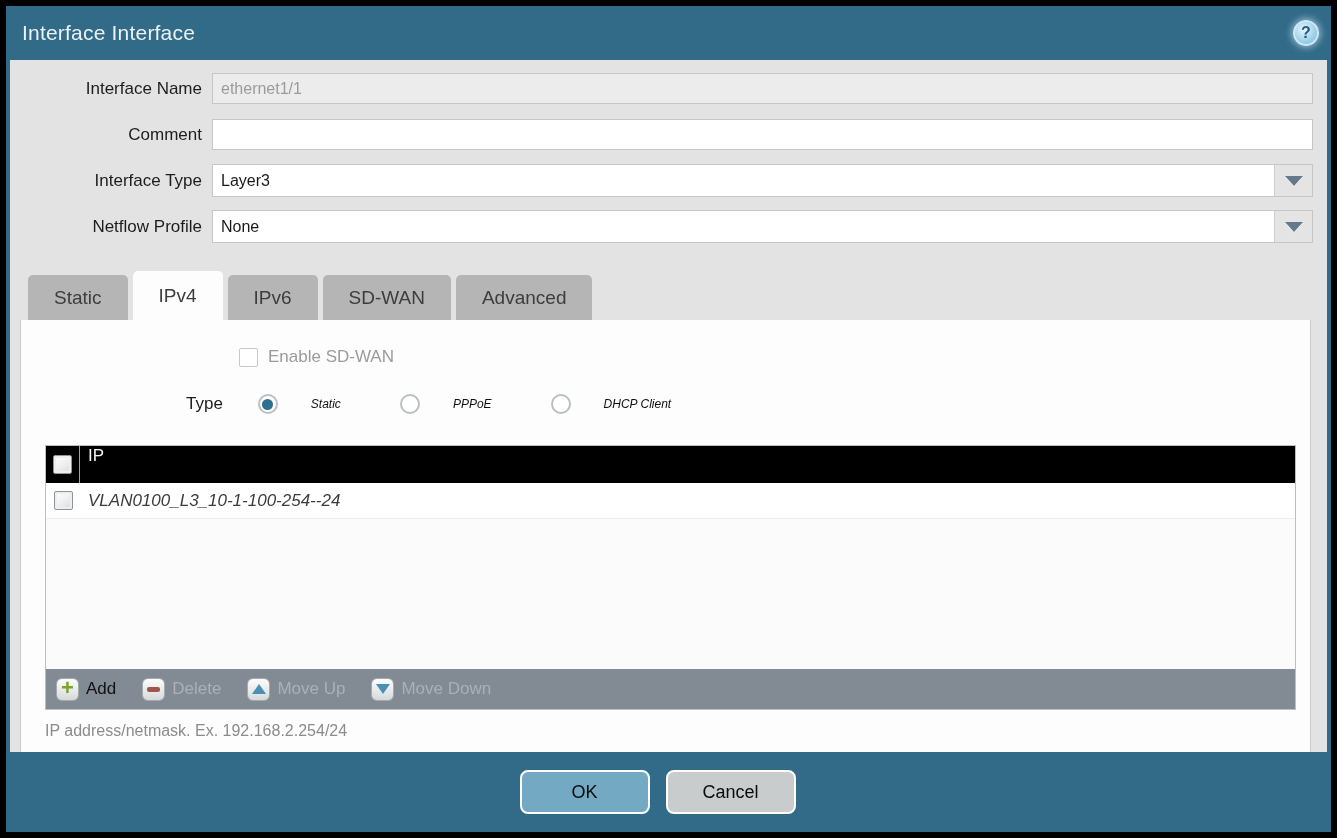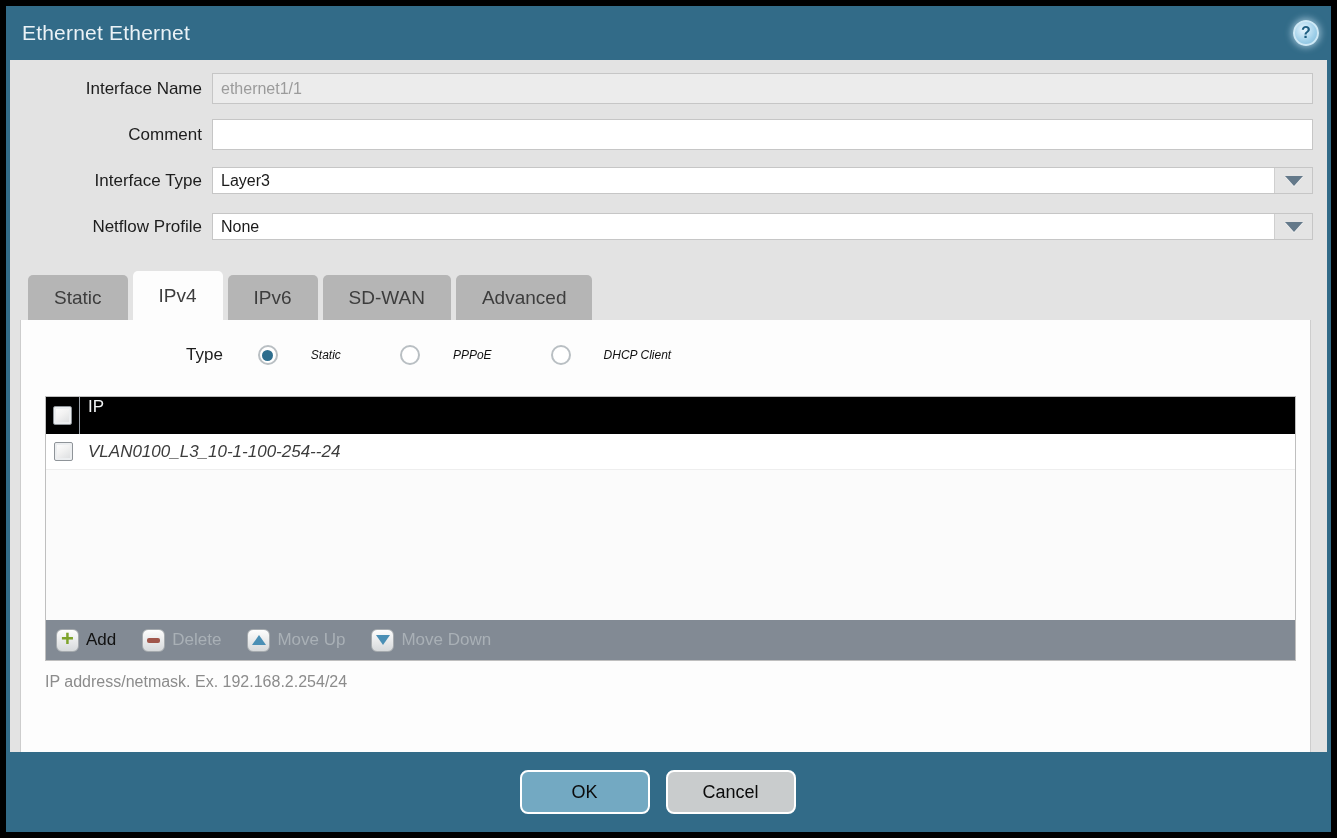--- a/index.html
+++ b/index.html
@@ -61,21 +61,21 @@
   .field.disabled {
     background:#ececec; color:#9b9b9b;
   }
   input.field-input {
     flex:1 1 auto; height:31px;
     background:#fff; border:1px solid #c6c6c6;
     font-size:16px; color:#1a1a1a; padding:0 8px;
     font-family:"Liberation Sans", sans-serif; outline:none;
   }
   .combo {
-    flex:1 1 auto; height:27px; display:flex;
+    flex:1 1 auto; height:33px; display:flex;
     border:1px solid #c6c6c6; background:#fff;
   }
   .combo .combo-value {
     flex:1 1 auto; display:flex; align-items:center;
     font-size:16px; color:#1a1a1a; padding:0 8px;
   }
   .combo .combo-btn {
     flex:0 0 38px; background:#e4e4e4; border-left:1px solid #cfcfcf;
     display:flex; align-items:center; justify-content:center; cursor:pointer;
   }
@@ -215,21 +215,21 @@
   }
   .btn.ok { background:#73a9c2; }
   .btn.cancel { background:#c9cccd; }
 </style>
 </head>
 <body>
 
 <div class="window">
 
   <div class="titlebar">
-    <span class="title">Ethernet Ethernet</span>
+    <span class="title">Interface Interface</span>
     <div class="help-icon">
       <span>?</span>
     </div>
   </div>
 
   <div class="body">
 
     <div class="form-row">
       <span class="label">Interface Name</span>
       <div class="field disabled">
@@ -265,20 +265,24 @@
     <div class="tabs">
       <div class="tab">Static</div>
       <div class="tab active">IPv4</div>
       <div class="tab">IPv6</div>
       <div class="tab">SD-WAN</div>
       <div class="tab">Advanced</div>
     </div>
 
     <div class="panel">
 
+      <div class="sdwan-row">
+        <div class="checkbox"></div>
+        <span class="sdwan-label">Enable SD-WAN</span>
+      </div>
 
       <div class="type-row">
         <span class="type-label">Type</span>
         <div class="radio selected">
             <div class="dot"></div>
           </div>
         <span class="radio-label">Static</span>
         <div class="radio">
             <div class="dot"></div>
           </div>

